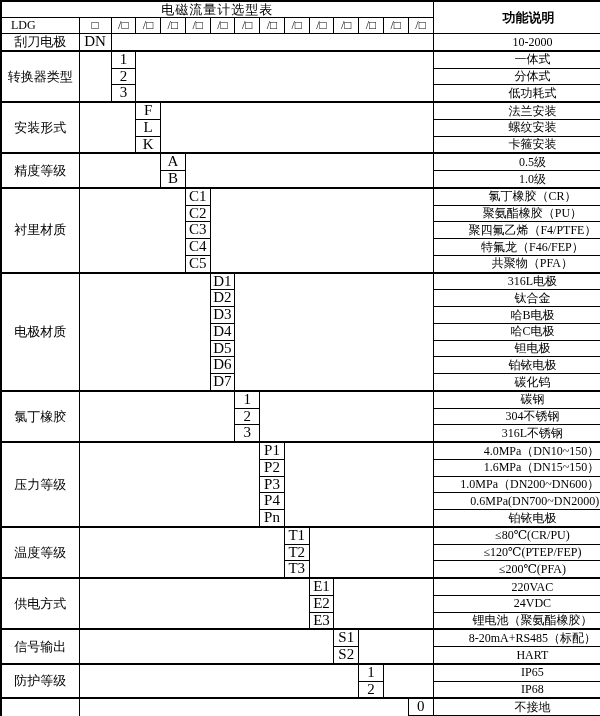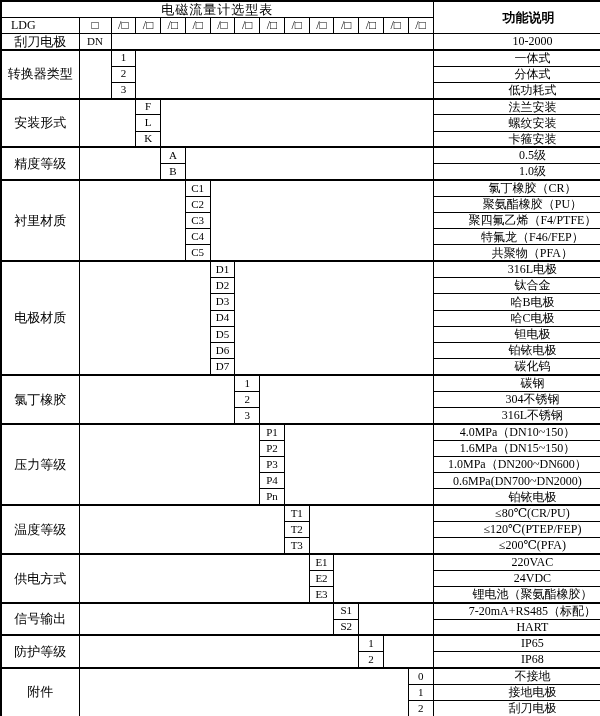--- a/index.html
+++ b/index.html
@@ -7,24 +7,24 @@
           font-family:"Liberation Serif","DejaVu Serif",serif; color:#000; }
   table { border-collapse:collapse; table-layout:fixed; width:600px; height:716px;
           border:2px solid #000; }
   td { border:1px solid #000; padding:0 1px; text-align:center; vertical-align:middle;
        font-size:12px; line-height:1.05; white-space:nowrap; overflow:hidden; }
   tr { height:16.27px; }
   .title { font-weight:normal; font-size:13px; letter-spacing:1px; }
   .fnh   { font-weight:bold; font-size:13px;padding-left:24px; }
   .lbl   { font-size:13px;font-family:Liberation Serif, serif; }
   .lbl-ldg { text-align:left; padding-left:9px; font-size:12px; }
-  .code  { font-size:11px; }
+  .code  { font-size:15px; }
   .boxg  { font-size:12px; }
   .fn    { font-size:12px;padding-left:32px; }
-  .left  { text-align:center; padding-left:2px; }
+  .left  { text-align:right; padding-left:2px; }
   .ct    { border-top:2px solid #000; }
 </style>
 </head>
 <body>
 
 <div id="page">
   <table>
     <colgroup id="cols">
         <col style="width: 78px;">
         <col style="width: 32px;">
@@ -232,21 +232,21 @@
         </tr>
         <tr>
           <td class="code">E3</td>
           <td class="fn">锂电池（聚氨酯橡胶）</td>
         </tr>
         <tr>
           <td rowspan="2" class="lbl ct">信号输出</td>
           <td colspan="10" rowspan="2" class="ct"></td>
           <td class="code ct">S1</td>
           <td colspan="3" rowspan="2" class="ct"></td>
-          <td class="fn ct">7-20mA+RS485（标配）</td>
+          <td class="fn ct">8-20mA+RS485（标配）</td>
         </tr>
         <tr>
           <td class="code">S2</td>
           <td class="fn">HART</td>
         </tr>
         <tr>
           <td rowspan="2" class="lbl ct">防护等级</td>
           <td colspan="11" rowspan="2" class="ct"></td>
           <td class="code ct">1</td>
           <td colspan="2" rowspan="2" class="ct"></td>

